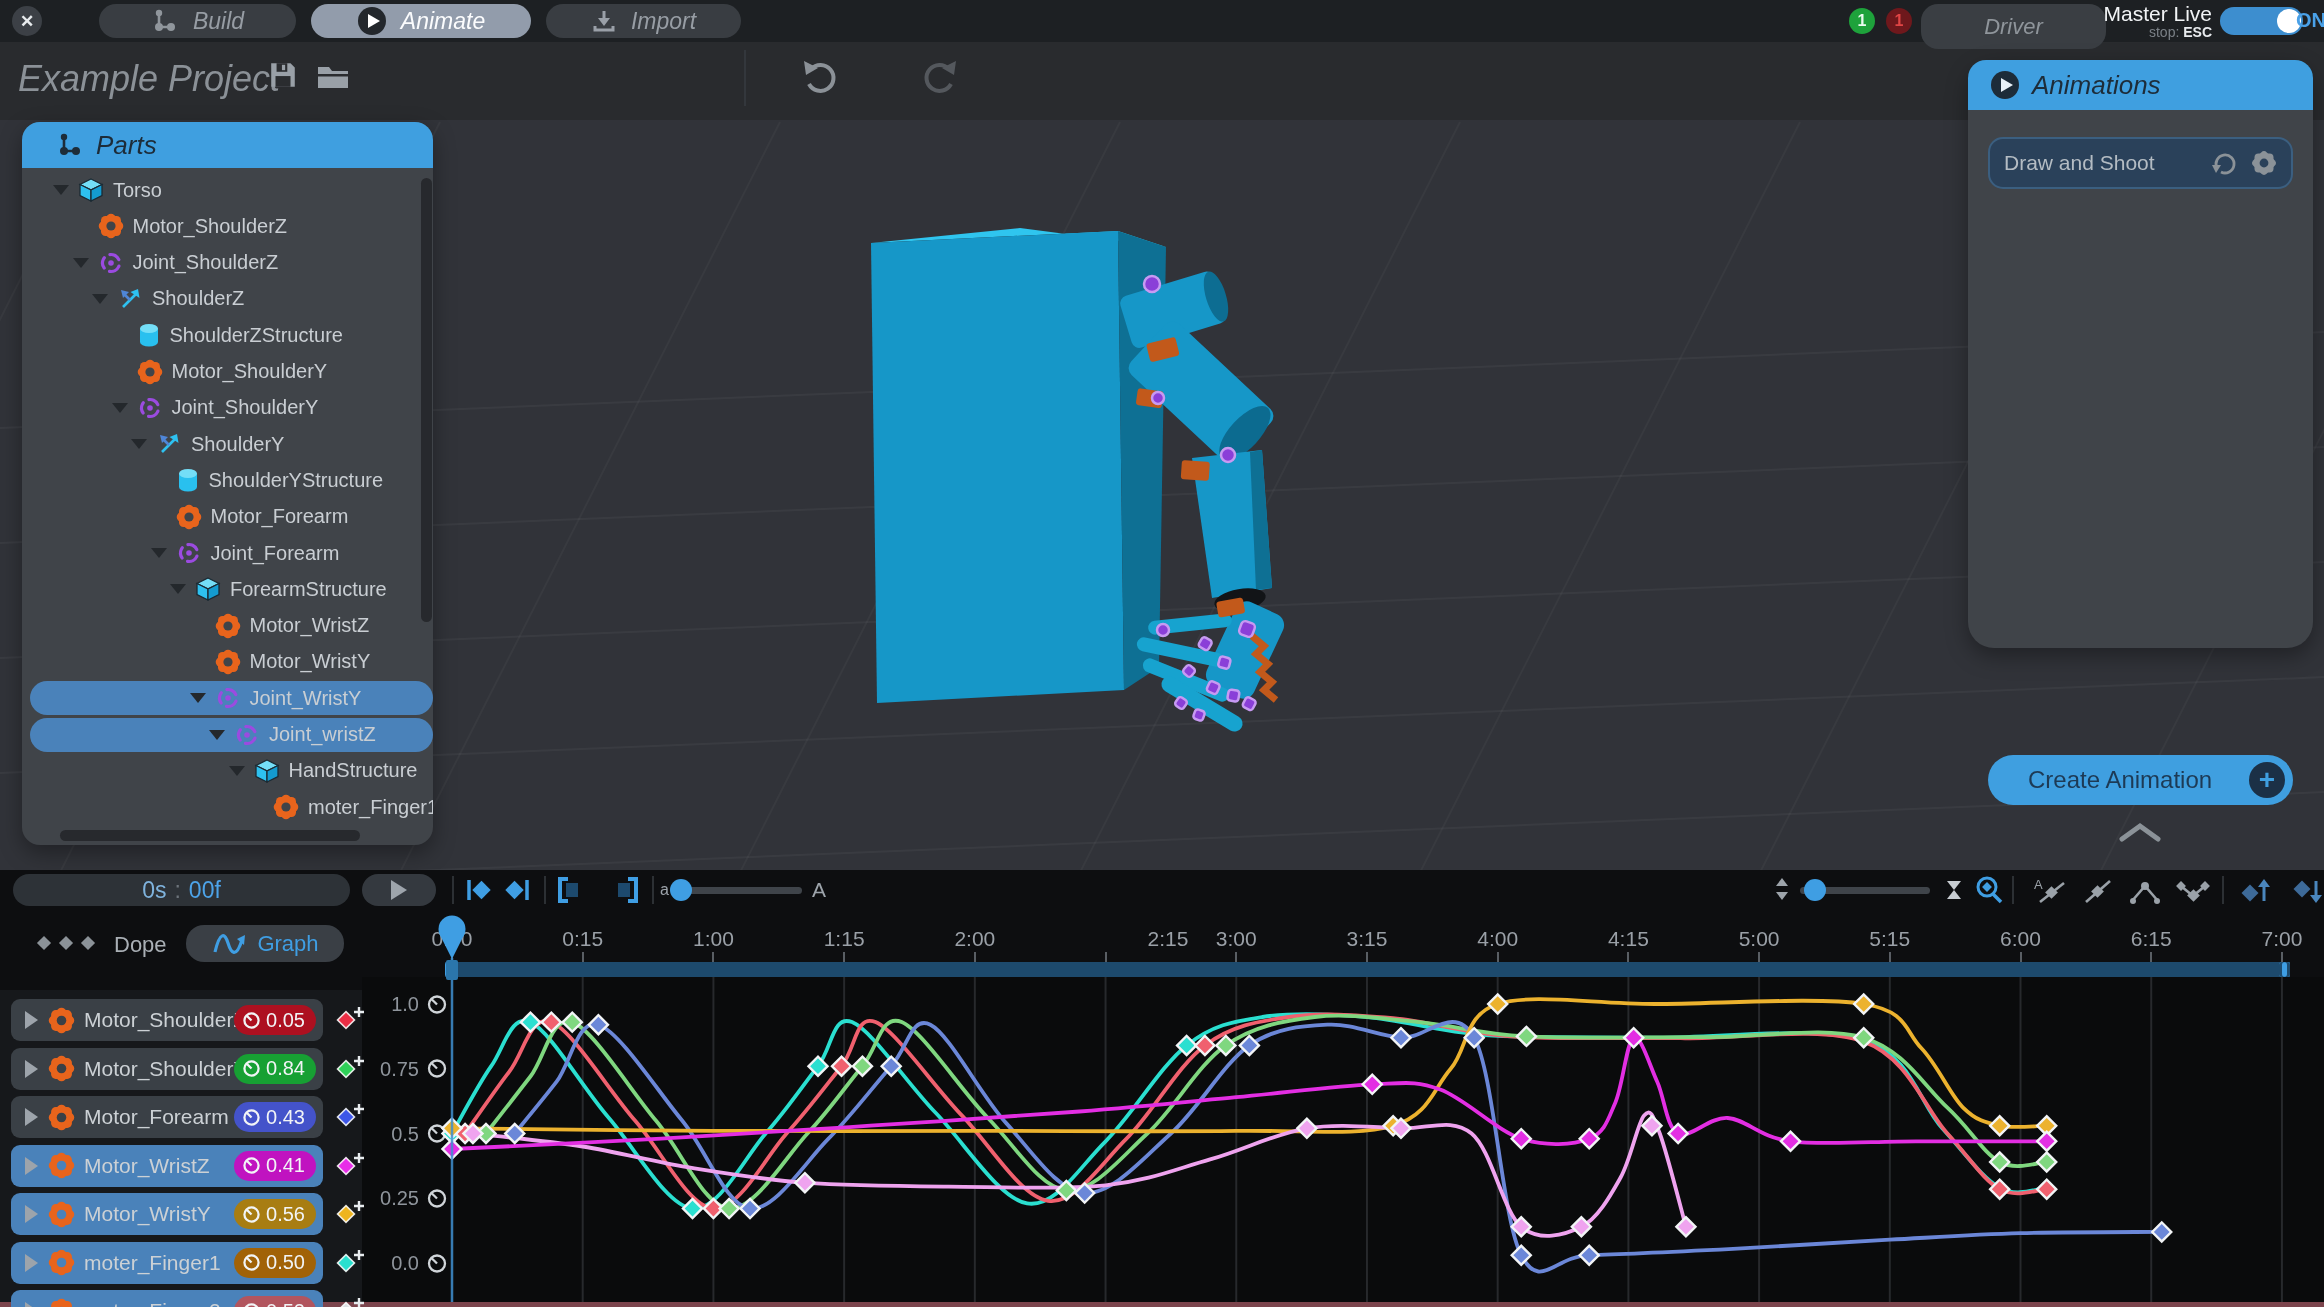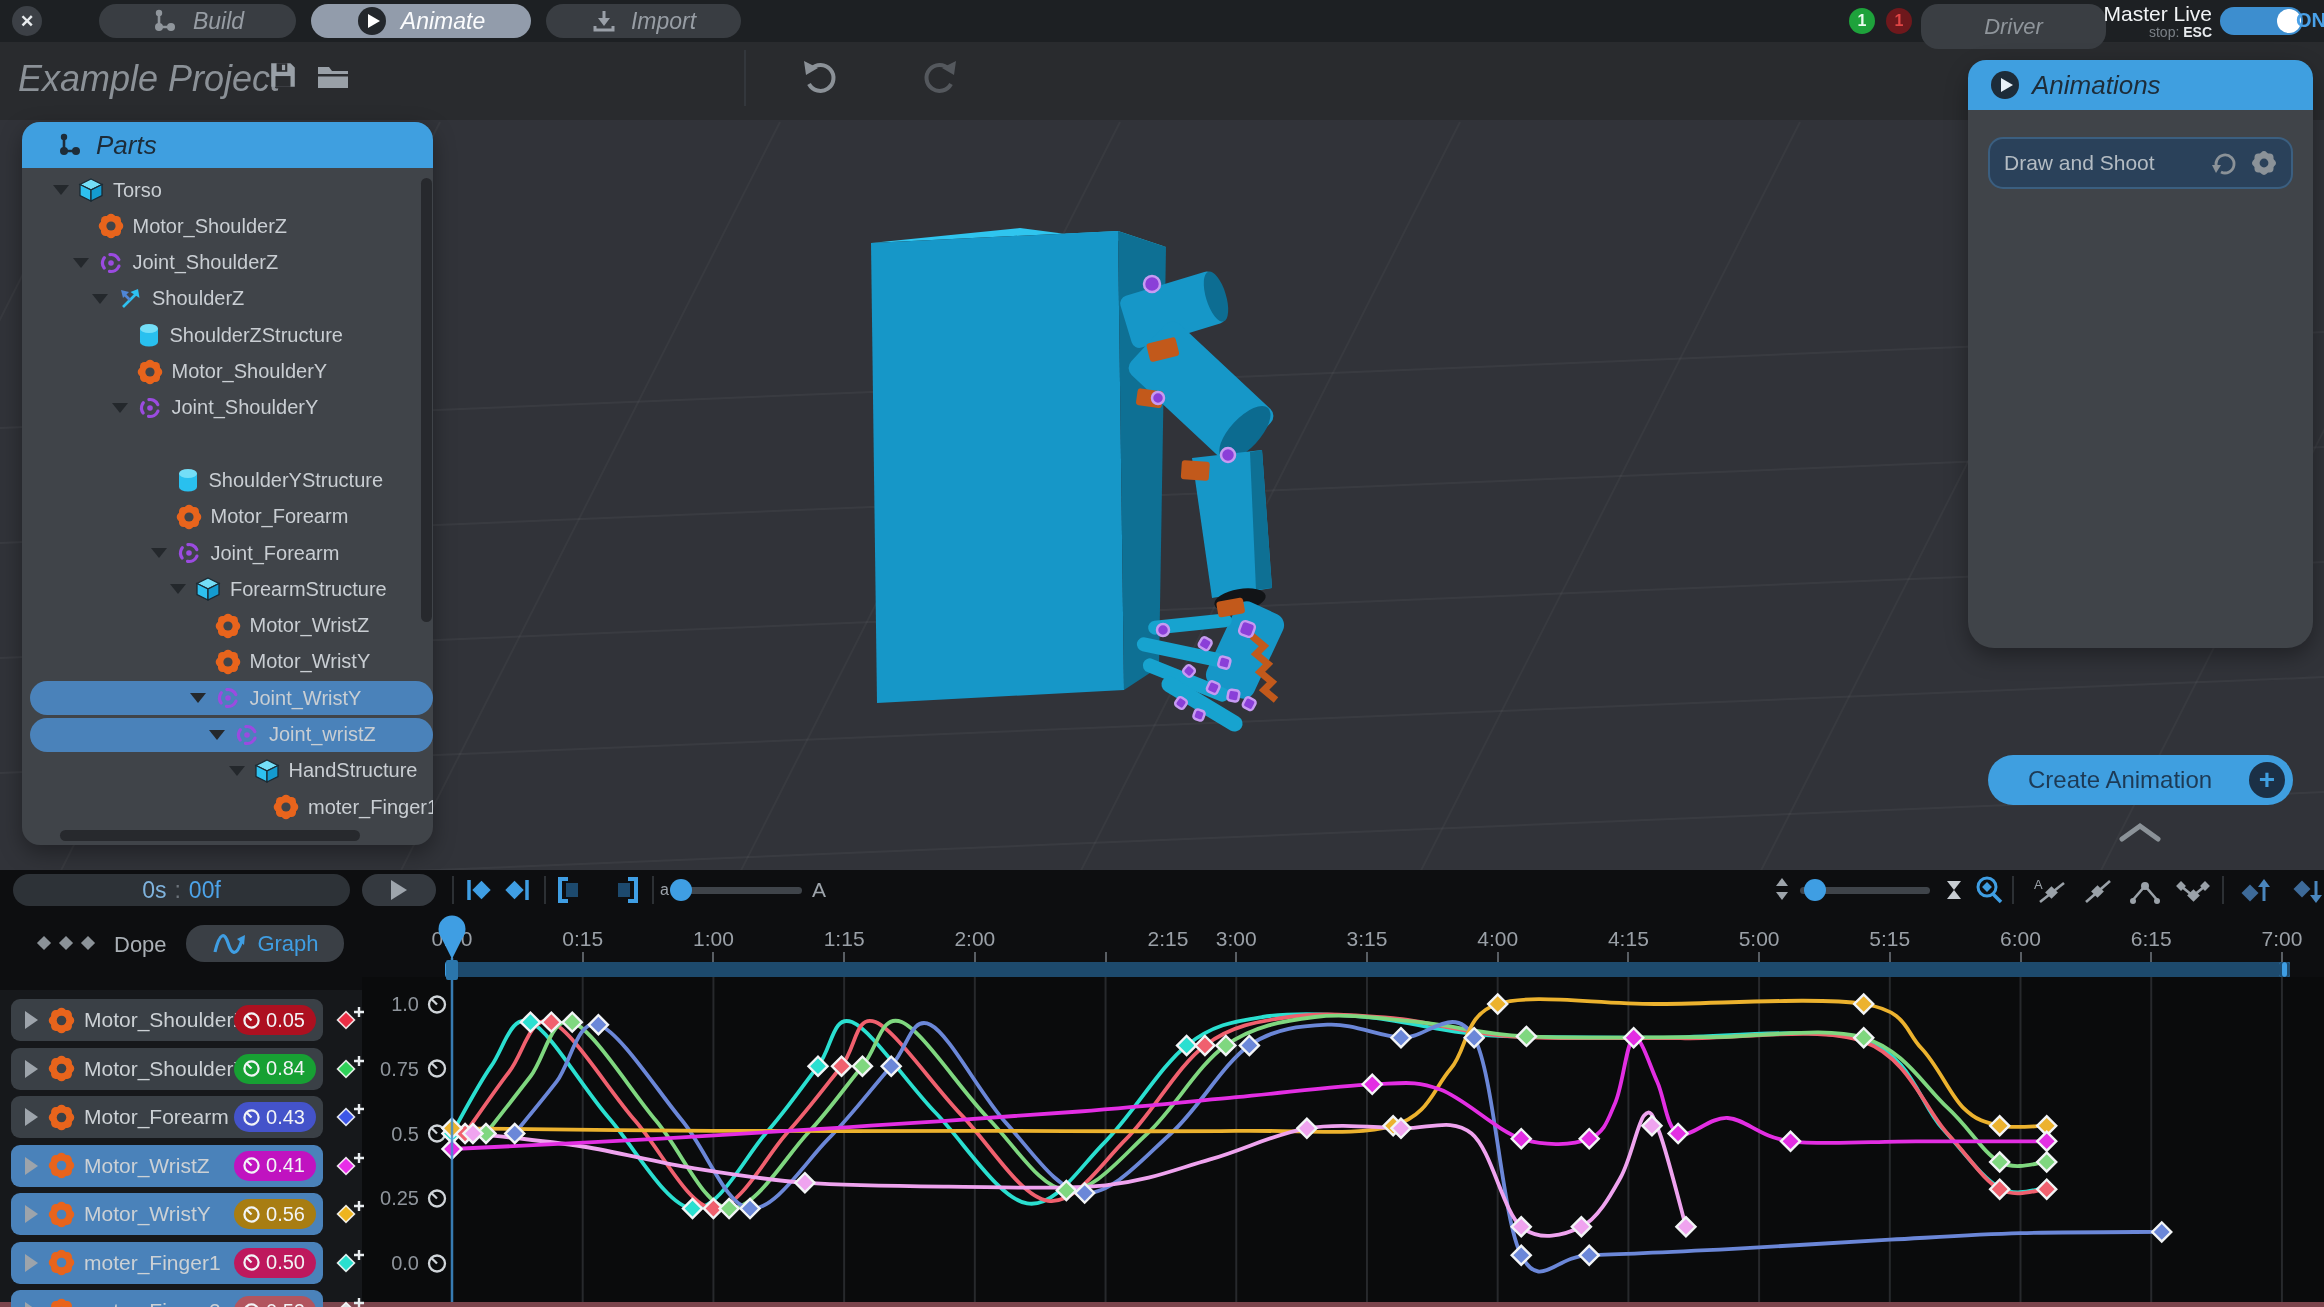--- a/index.html
+++ b/index.html
@@ -294,20 +294,33 @@
         <div class="treerow" style="top: 222.8px;">
           <span style="width:72.5px;flex:none"></span>
           <span style="flex:none;width:0;height:0;border-top:10px solid #24282c;border-left:8px solid transparent;border-right:8px solid transparent"></span>
           <span style="flex:none;display:flex">
             <svg width="26" height="26" viewBox="0 0 26 26">
               <circle cx="13" cy="13" r="8.5" fill="none" stroke="#9b4be0" stroke-width="3.2" stroke-dasharray="11 6.5" stroke-linecap="round" transform="rotate(25 13 13)"></circle>
               <circle cx="13" cy="13" r="2.8" fill="#9b4be0"></circle>
             </svg>
           </span>
           <span style="white-space:nowrap">Joint_ShoulderY</span>
+        </div>
+        <div class="treerow" style="top: 259.1px;">
+          <span style="width:92px;flex:none"></span>
+          <span style="flex:none;width:0;height:0;border-top:10px solid #24282c;border-left:8px solid transparent;border-right:8px solid transparent"></span>
+          <span style="flex:none;display:flex">
+            <svg width="26" height="26" viewBox="0 0 26 26">
+              <line x1="6" y1="21" x2="19" y2="8" stroke="#2ec1f0" stroke-width="2.6"></line>
+              <polygon points="21,3 22.5,12 13.5,6" fill="#2ec1f0"></polygon>
+              <line x1="7" y1="8" x2="13" y2="14" stroke="#4f86d8" stroke-width="2.6"></line>
+              <polygon points="4,4 12,6 6,12" fill="#4f86d8"></polygon>
+            </svg>
+          </span>
+          <span style="white-space:nowrap">ShoulderY</span>
         </div>
         <div class="treerow" style="top: 295.4px;">
           <span style="width:111.5px;flex:none"></span>
           <span style="flex:none;width:16px"></span>
           <span style="flex:none;display:flex">
             <svg width="24" height="27" viewBox="0 0 24 27">
               <path d="M3,6.5 v13.5 a9,4.5 0 0 0 18,0 v-13.5" fill="#29c0ef"></path>
               <ellipse cx="12" cy="6.5" rx="9" ry="4.5" fill="#74def7"></ellipse>
             </svg>
           </span>
@@ -816,21 +829,21 @@
         <span style="margin-left:10px;display:flex">
           <svg width="27" height="27" viewBox="-13 -13 26 26">
             <g fill="#e8641c">
               <rect x="-10" y="-10" width="20" height="20" rx="4.5"></rect>
               <rect x="-10" y="-10" width="20" height="20" rx="4.5" transform="rotate(45)"></rect>
               <circle r="4.6" fill="#4a82ba"></circle>
             </g>
           </svg>
         </span>
         <span style="margin-left:9px;color:#ccd1d5;font-size:21px;white-space:nowrap">moter_Finger1</span>
-        <span class="badge" style="background:#be185d">
+        <span class="badge" style="background:#a16207">
           <svg width="19" height="19" viewBox="0 0 22 22">
             <circle cx="11" cy="11" r="8.2" fill="none" stroke="#f2f4f6" stroke-width="2.6"></circle>
             <line x1="11" y1="11" x2="5.5" y2="5.5" stroke="#f2f4f6" stroke-width="2.6"></line>
           </svg>
           <span>0.50</span>
         </span>
       </div>
       <div class="keyadd" style="top: 376.5px;">
         <svg width="40" height="30" viewBox="0 0 40 30">
           <rect x="6" y="10" width="12" height="12" transform="rotate(45 12 16)" fill="#28e0cf" stroke="rgba(255,255,255,.85)" stroke-width="1.6"></rect>

